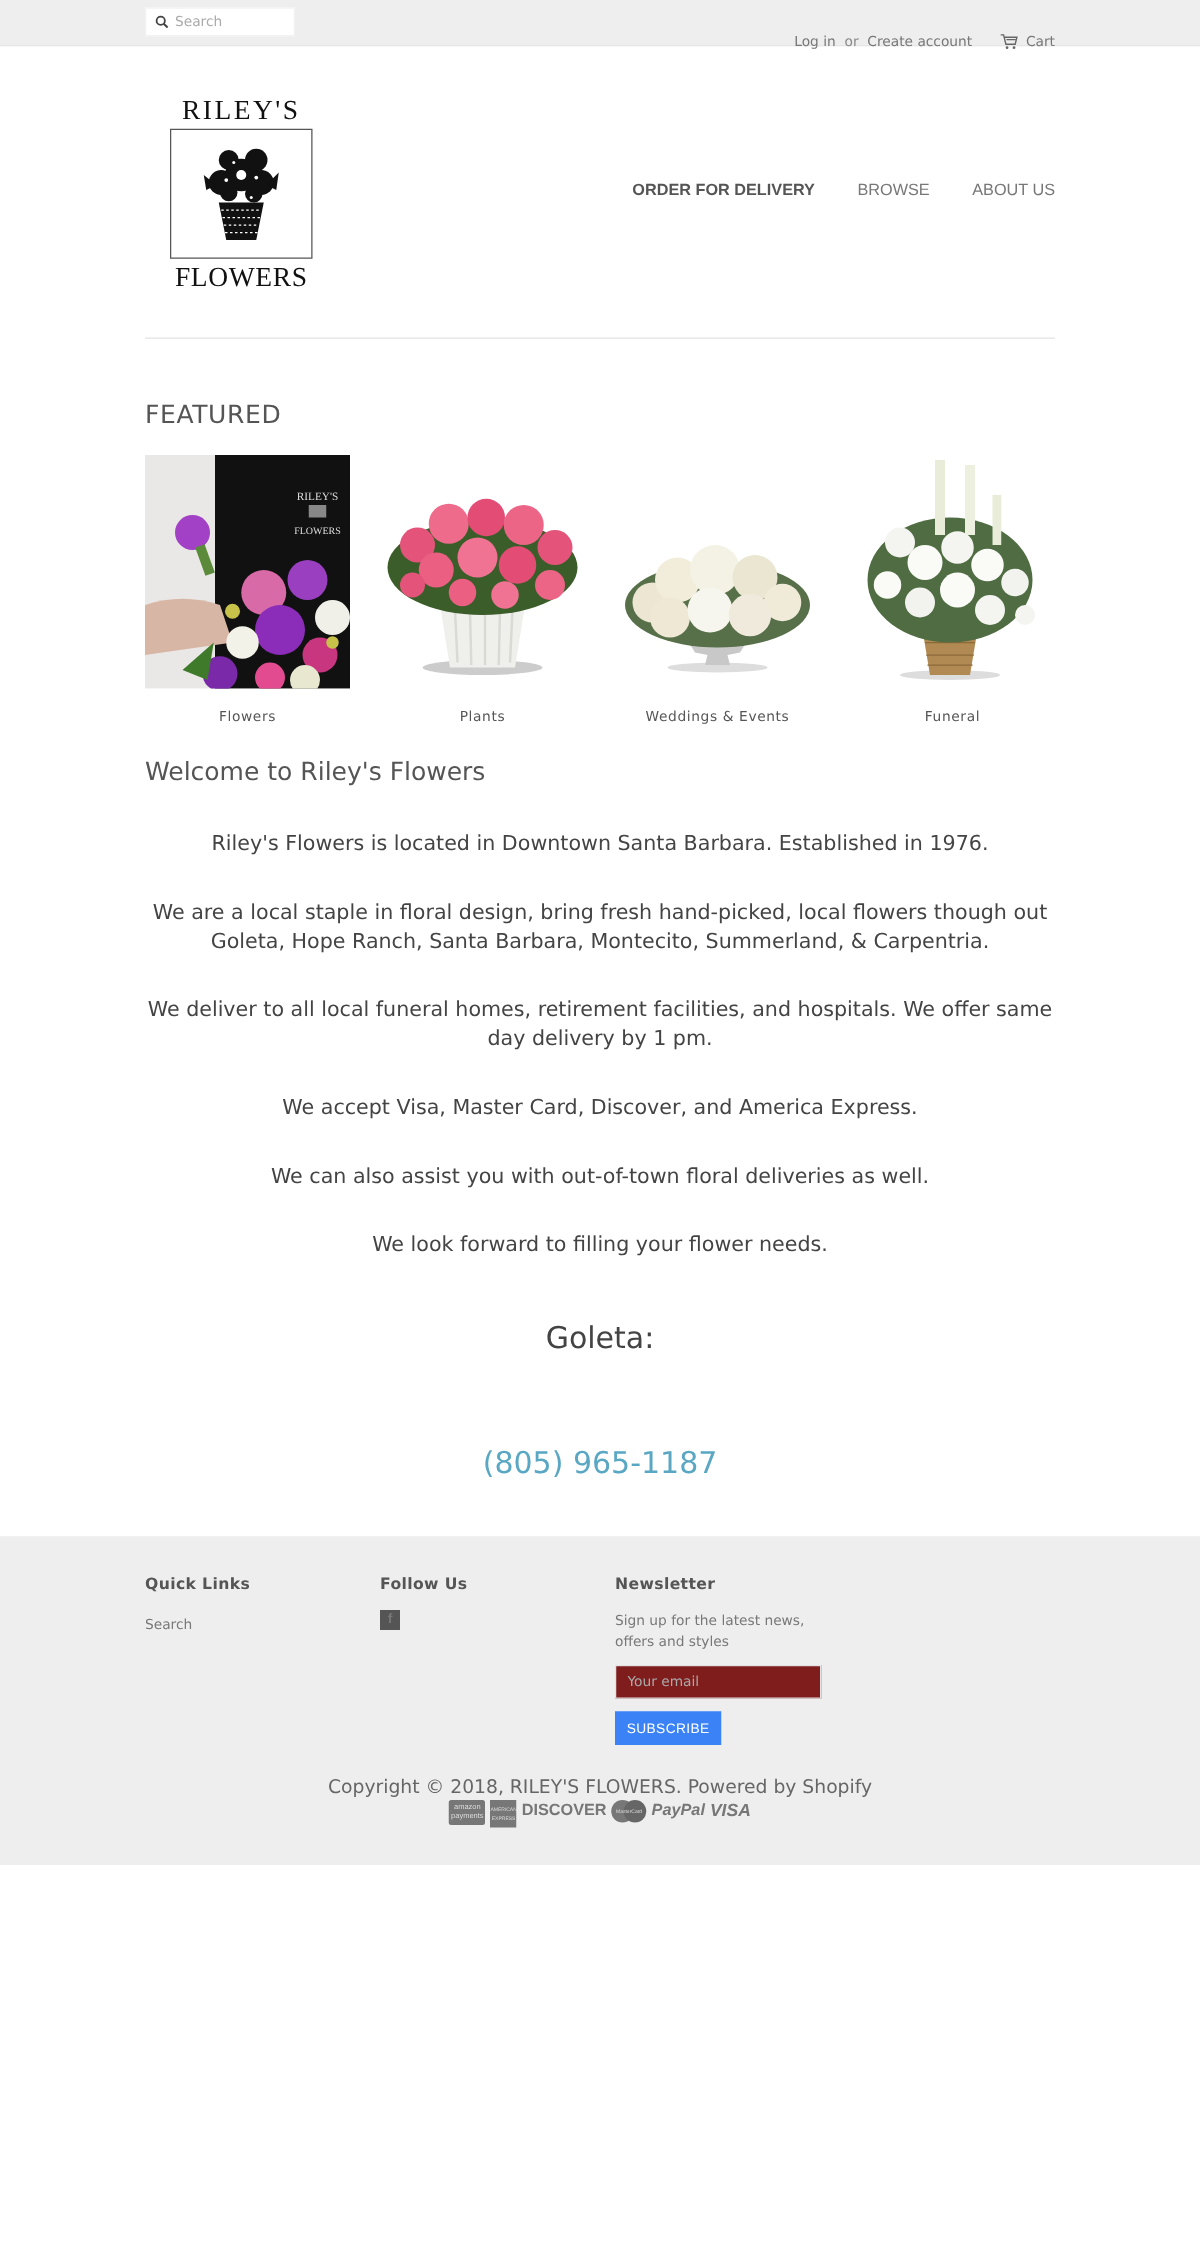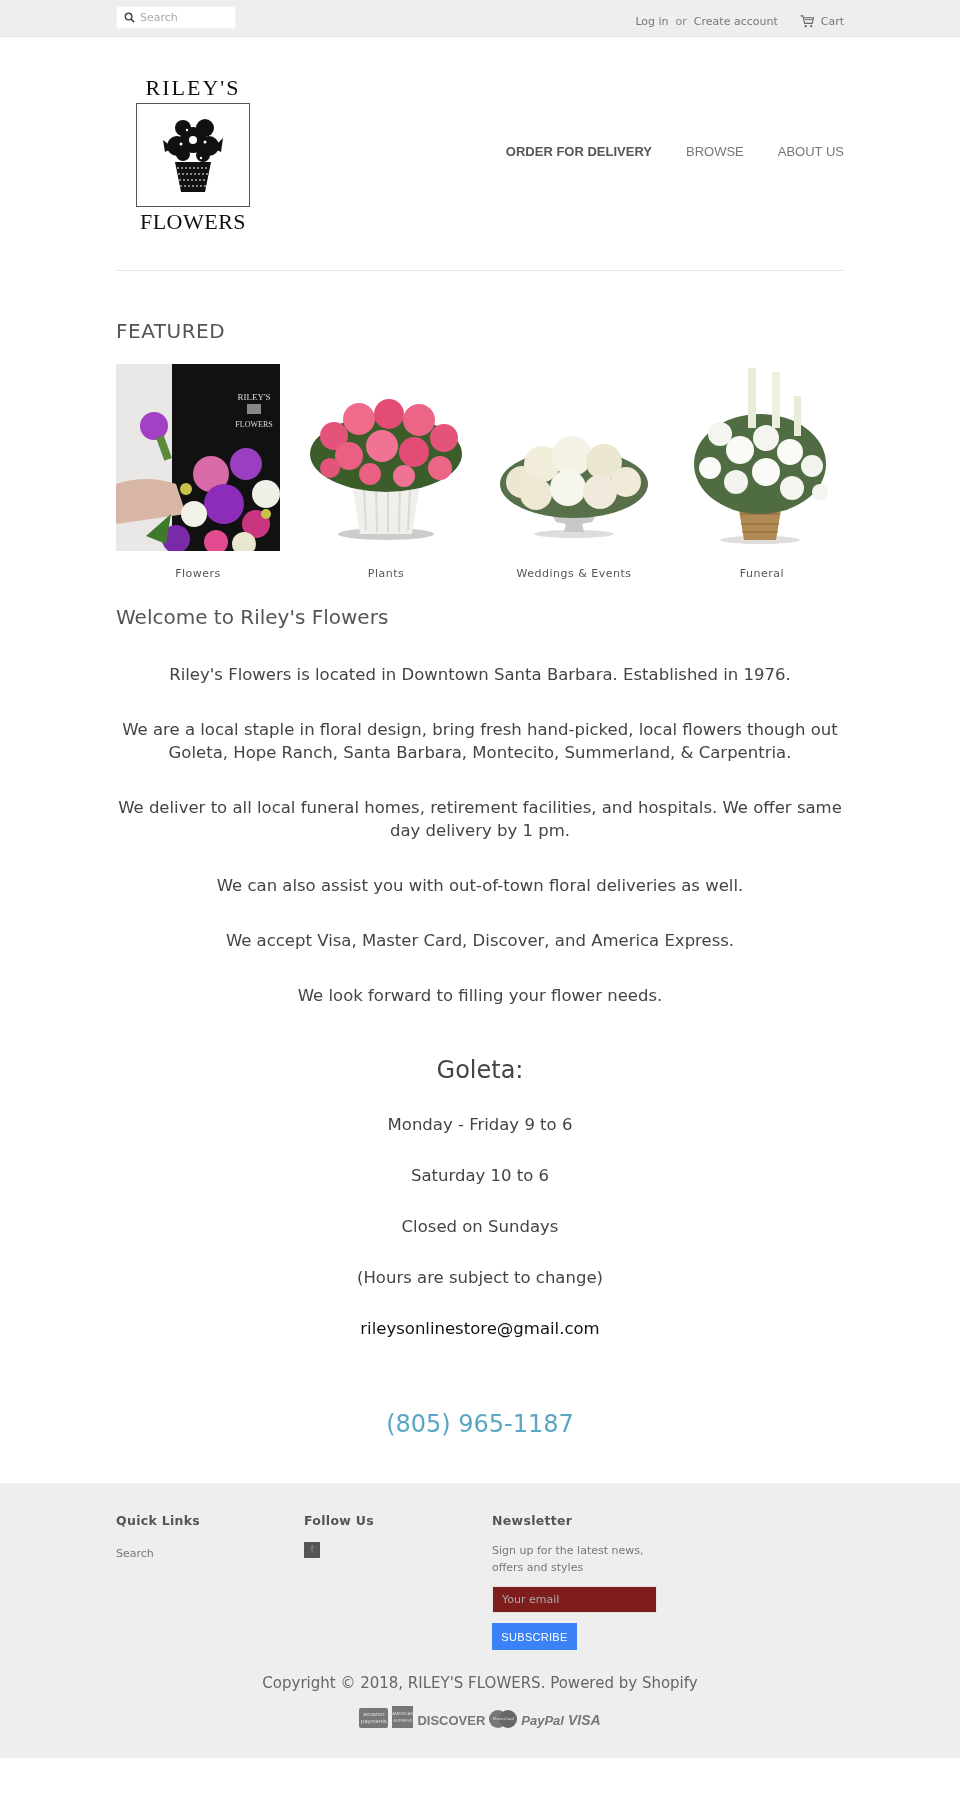--- a/index.html
+++ b/index.html
@@ -8,21 +8,21 @@
 
   
   .topbar { height: 37px; background: #eeeeee; border-bottom: 1px solid #e6e6e6; }
   .topbar-inner { width: 728px; margin: 0 auto; position: relative; height: 37px; }
   .search-box { position: absolute; left: 0; top: 6px; width: 120px; height: 23px; background: #fff; border: 1px solid #f2f2f2; display: flex; align-items: center; padding-left: 7px; }
   .search-box svg { width: 11px; height: 11px; }
   .search-box input { border: none; outline: none; font-family: "DejaVu Sans", sans-serif; font-size: 11px; color: #999; margin-left: 5px; width: 90px; background: transparent; }
   .search-box input::placeholder { color: #aaa; }
   .top-links { position: absolute; right: 0; top: 11px; font-size: 11px; color: #777; display: flex; align-items: center; }
   .top-links a { color: #777; text-decoration: none; }
-  .top-links .or { margin: 4px 7px; color: #888; }
+  .top-links .or { margin: 16px 7px; color: #888; }
   .cart { display: flex; align-items: center; margin-left: 22px; }
   .cart svg { width: 15px; height: 13px; margin-right: 6px; }
 
   
   .header { width: 728px; margin: 0 auto; position: relative; height: 234px; border-bottom: 1px solid #e4e4e4; }
   .logo { position: absolute; left: 20px; top: 40px; width: 114px; text-align: center; }
   .logo .l-top { font-family: "Liberation Serif", serif; font-size: 22px; letter-spacing: 2px; color: #111; line-height: 22px; }
   .logo .l-box { width: 114px; height: 104px; border: 1px solid #555; margin: 4px auto 4px; display: flex; align-items: center; justify-content: center; }
   .logo .l-bot { font-family: "Liberation Serif", serif; font-size: 22px; color: #111; line-height: 22px; letter-spacing: 0.5px; }
   .nav { position: absolute; right: 0; top: 107px; display: flex; font-size: 12.5px; }
@@ -50,21 +50,21 @@
   .footer { background: #eeeeee; padding-top: 30px; padding-bottom: 30px; margin-top: 0; }
   .footer-cols { width: 728px; margin: 0 auto; display: flex; }
   .fcol { width: 188px; }
   .fcol h4 { font-size: 12.5px; color: #555; font-weight: bold; margin-bottom: 14px; letter-spacing: 0.3px; }
   .fcol p, .fcol a { font-size: 11px; color: #777; line-height: 17px; text-decoration: none; }
   .fb { width: 16px; height: 16px; background: #555; display: flex; align-items: flex-end; justify-content: center; color: #eee; font-weight: bold; font-size: 14px; font-family: "Liberation Sans", sans-serif; line-height: 14px; }
   .nl-input { width: 165px; height: 27px; border: 1px solid #e2e2e2; background: #7f1d1d; margin-top: 10px; font-size: 11px; padding-left: 9px; font-family: "DejaVu Sans", sans-serif; color: #999; outline: none; }
   .nl-input::placeholder { color: #aaa; }
   .nl-btn { display: block; margin-top: 10px; width: 85px; height: 27px; background: #3b82f6; color: #fff; font-size: 11px; border: none; font-family: "Liberation Sans", sans-serif; letter-spacing: 0.3px; }
   .copyright { text-align: center; font-size: 15px; color: #666; margin-top: 24px; }
-  .payments { display: flex; justify-content: center; align-items: flex-end; margin-top: 14px; gap: 4px; }
+  .payments { display: flex; justify-content: center; align-items: flex-start; margin-top: 2px; gap: 4px; }
   .pay { color: #777; font-family: "Liberation Sans", sans-serif; font-weight: bold; }
   .pay.box { background: #777; color: #ddd; font-size: 6px; font-weight: normal; display: flex; align-items: center; justify-content: center; text-align: center; line-height: 7px; }
 </style>
 </head>
 <body>
 
 <div class="topbar">
   <div class="topbar-inner">
     <div class="search-box">
       <svg viewBox="0 0 12 12">
@@ -225,33 +225,26 @@
       <div class="label">Funeral</div>
     </a>
   </div>
 
   <h2 class="welcome-title">Welcome to Riley's Flowers</h2>
 
   <div class="rte">
     <p>Riley's Flowers is located in Downtown Santa Barbara. Established in 1976.</p>
     <p>We are a local staple in floral design, bring fresh hand-picked, local flowers though out Goleta, Hope Ranch, Santa Barbara, Montecito, Summerland, &amp; Carpentria.</p>
     <p>We deliver to all local funeral homes, retirement facilities, and hospitals. We offer same day delivery by 1 pm.</p>
+    <p>We accept Visa, Master Card, Discover, and America Express.</p>
     <p>We can also assist you with out-of-town floral deliveries as well.</p>
-    <p>We accept Visa, Master Card, Discover, and America Express.</p>
     <p style="margin-bottom:0;">We look forward to filling your flower needs.</p>
   </div>
 
   <h3 class="hours-title">Goleta:</h3>
-  <div class="hours">
-    <p>Monday - Friday 9 to 6</p>
-    <p>Saturday 10 to 6</p>
-    <p>Closed on Sundays</p>
-    <p>(Hours are subject to change)</p>
-    <p class="email" style="margin-bottom:0;">rileysonlinestore@gmail.com</p>
-  </div>
 
   <div class="phone">(805) 965-1187</div>
 </div>
 
 <footer class="footer">
   <div class="footer-cols">
     <div class="fcol">
       <h4>Quick Links</h4>
       <a href="#">Search</a>
     </div>

